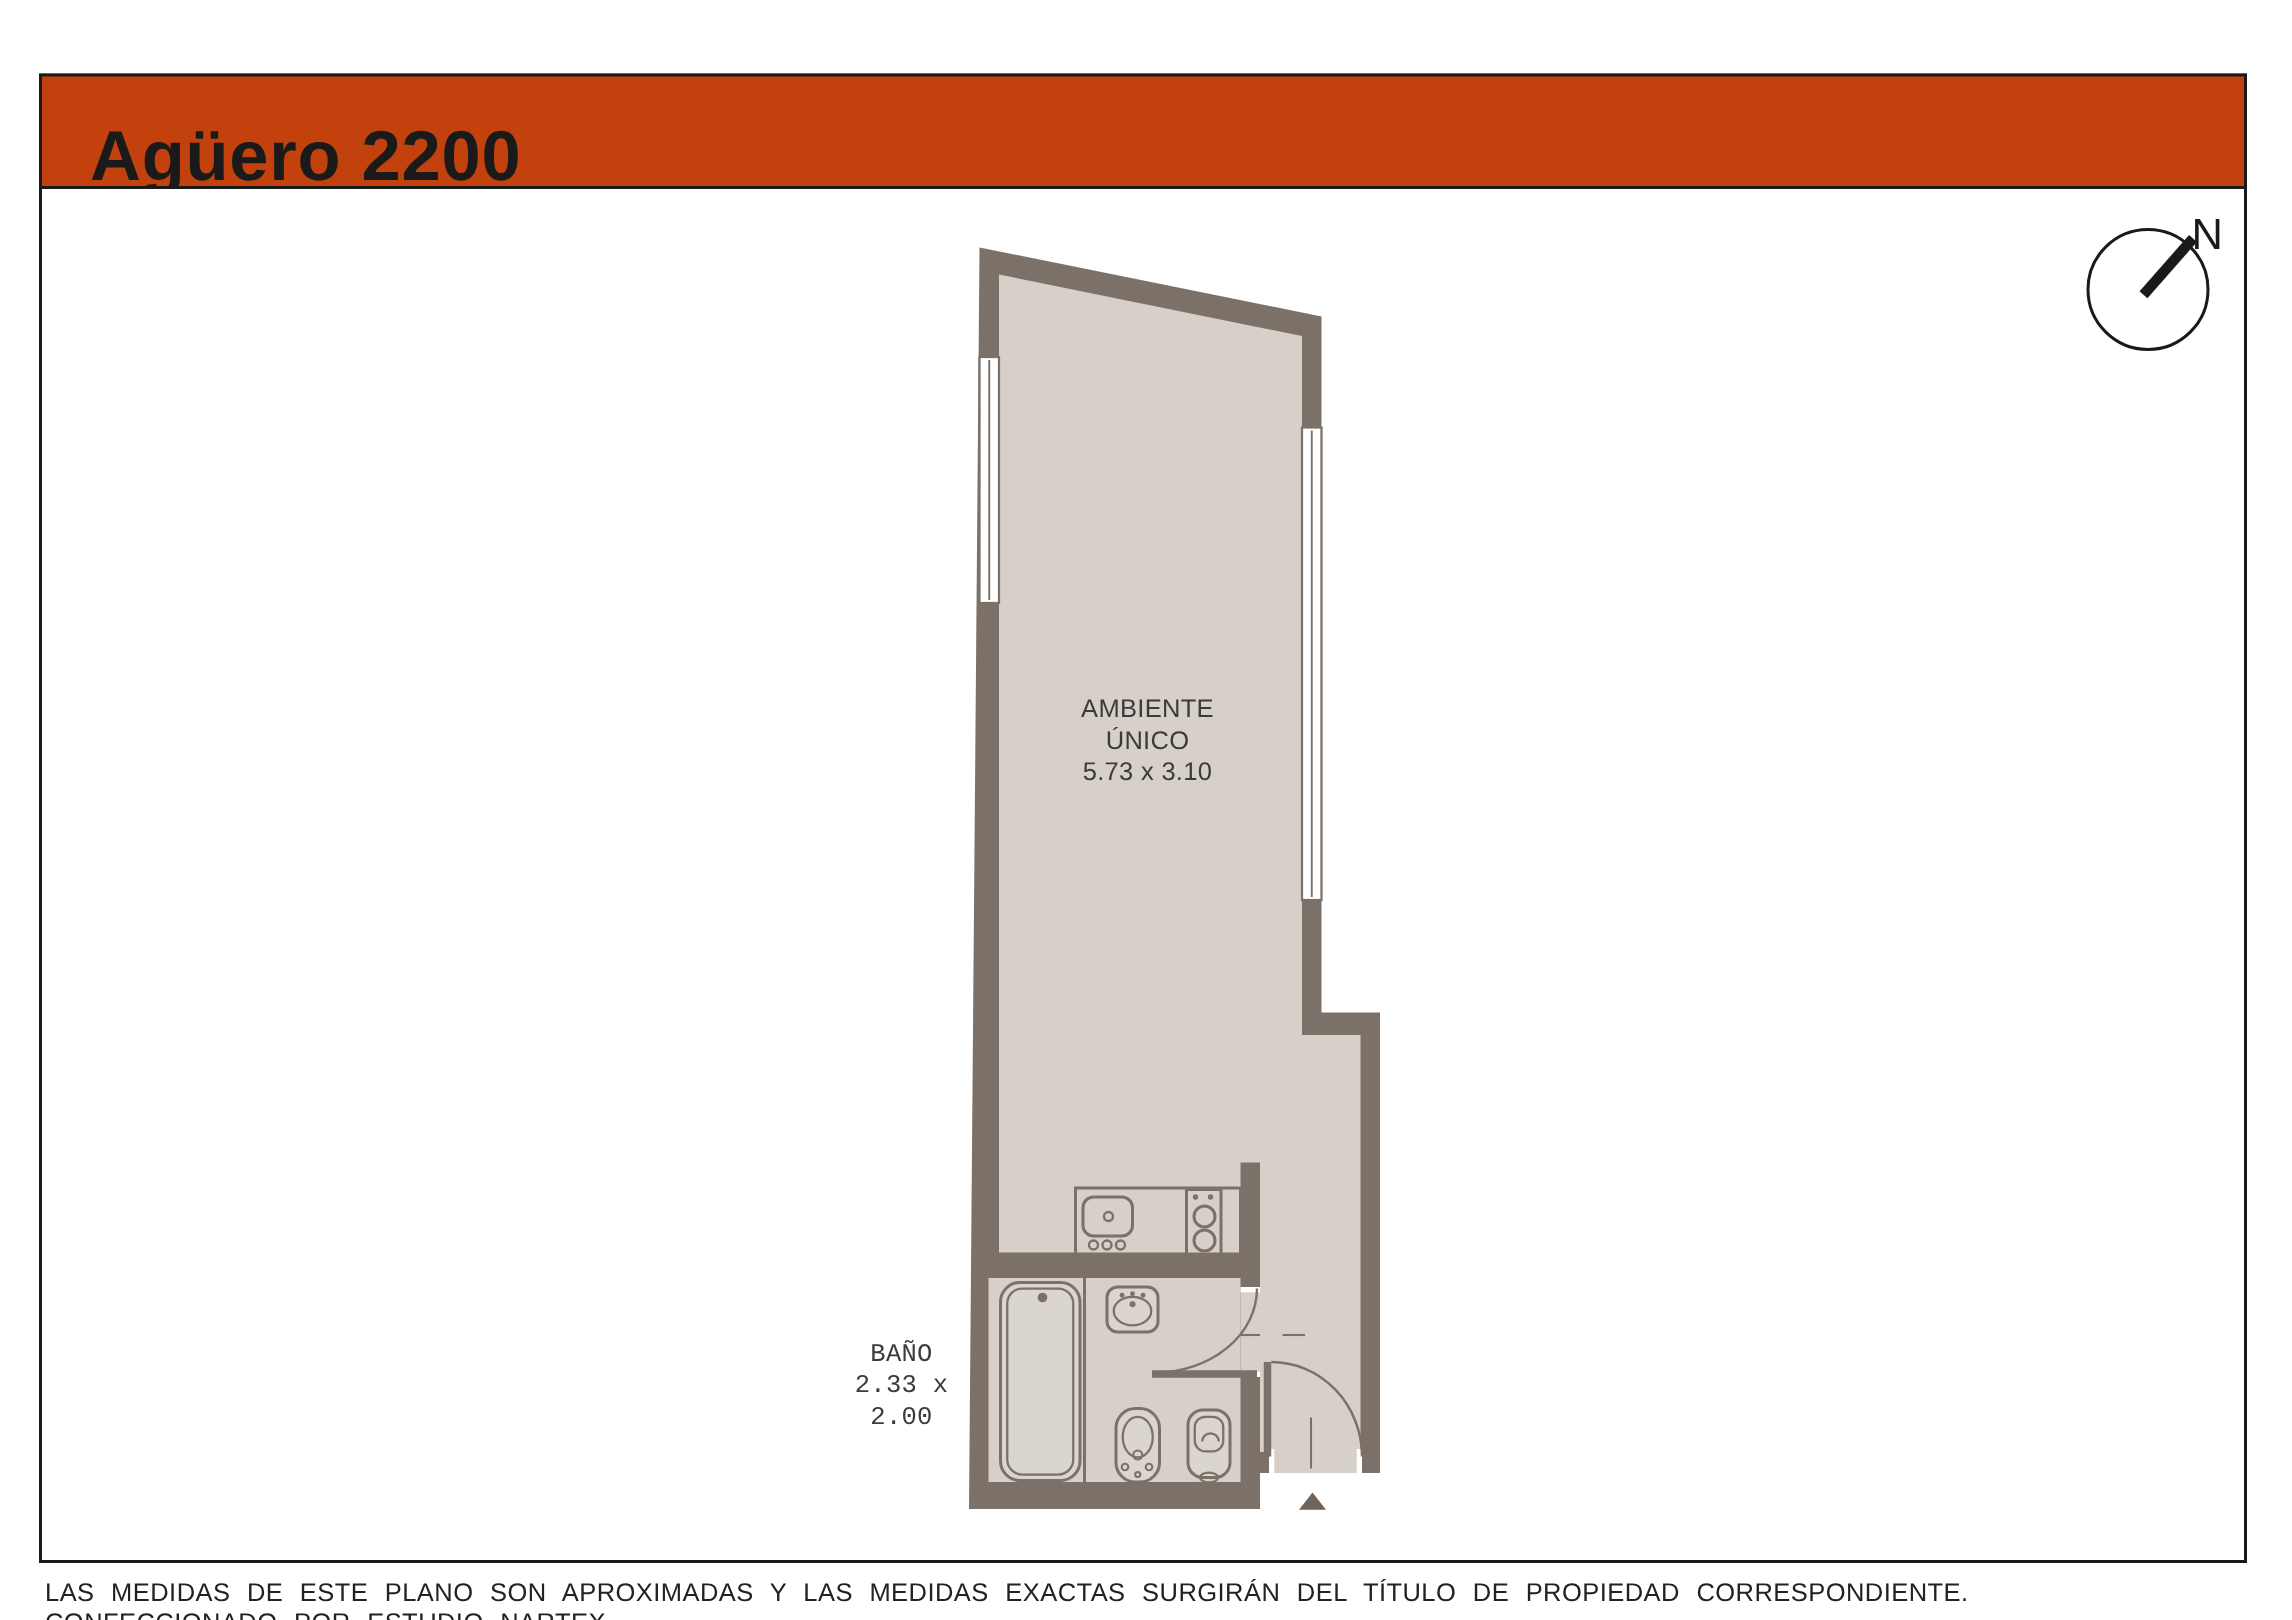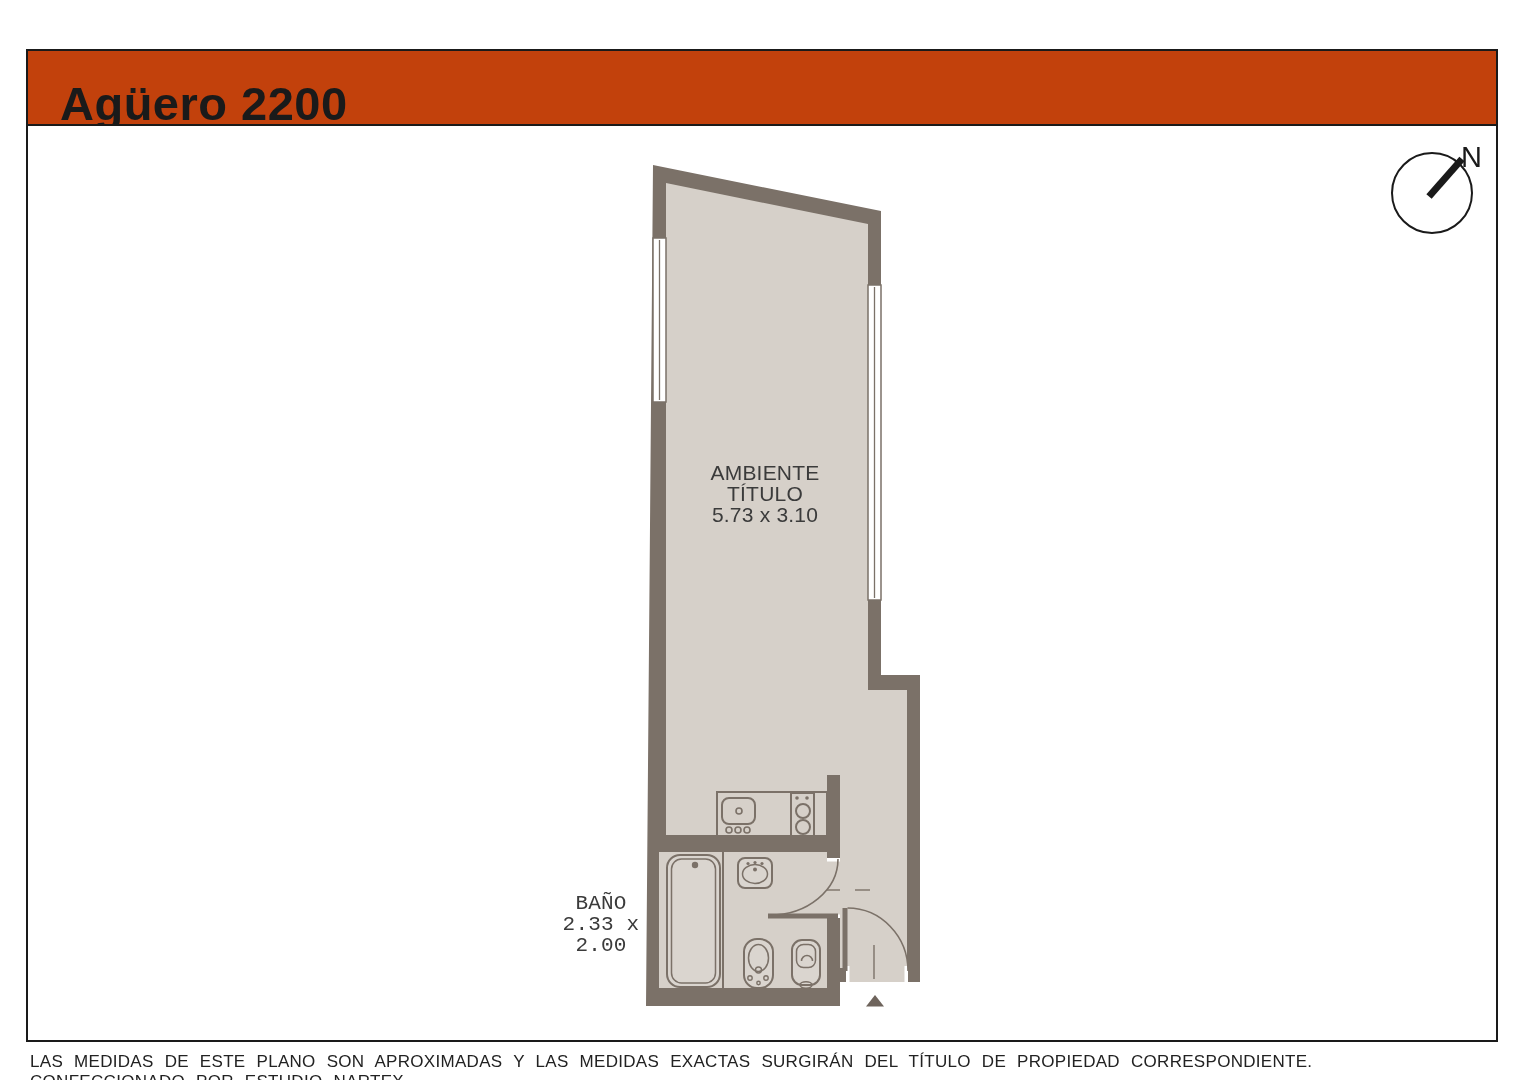--- a/index.html
+++ b/index.html
@@ -16,21 +16,21 @@
   .title-box h1{
     margin:0 0 0 32px;font-size:47px;font-weight:600;color:#1a1a1a;
     letter-spacing:0.5px;font-family:"Liberation Sans",sans-serif;
   }
   .sheet{
     position:absolute;left:26px;top:124px;width:1472px;height:918px;
     border:2px solid #1a1a1a;background:#fff;box-sizing:border-box;
   }
   .plan-svg{position:absolute;left:0;top:0;width:1528px;height:1080px;}
   .room-label{
-    position:absolute;color:#3b3b3b;font-size:21px;line-height:21px;
+    position:absolute;color:#3b3b3b;font-size:17px;line-height:21px;
     text-align:center;letter-spacing:0.2px;
   }
   .lbl-main{left:700px;top:462px;width:130px;}
   .lbl-bath{left:546px;top:893px;width:110px;font-family:Liberation Mono, monospace;}
   .north-n{
     position:absolute;left:1461px;top:141px;font-size:29px;color:#1a1a1a;
     font-weight:400;
   }
   .footer{
     position:absolute;left:30px;right:26px;top:1052px;display:flex;
@@ -145,21 +145,21 @@
   <polygon fill="var(--triangle)" points="875,995 884,1006.5 866,1006.5"></polygon>
 
   <g>
     <circle cx="1432" cy="193" r="40" fill="#ffffff" stroke="var(--ink)" stroke-width="2"></circle>
     <line x1="1429" y1="196.5" x2="1462" y2="159" stroke="var(--ink)" stroke-width="7"></line>
   </g>
 </svg>
 
 <div class="room-label lbl-main">
   <div>AMBIENTE</div>
-  <div>TÍTULO</div>
+  <div>ÚNICO</div>
   <div>5.73 x 3.10</div>
 </div>
 <div class="room-label lbl-bath">
   <div>BAÑO</div>
   <div>2.33 x 2.00</div>
 </div>
 
 <div class="north-n">N</div>
 
 <div class="footer">

